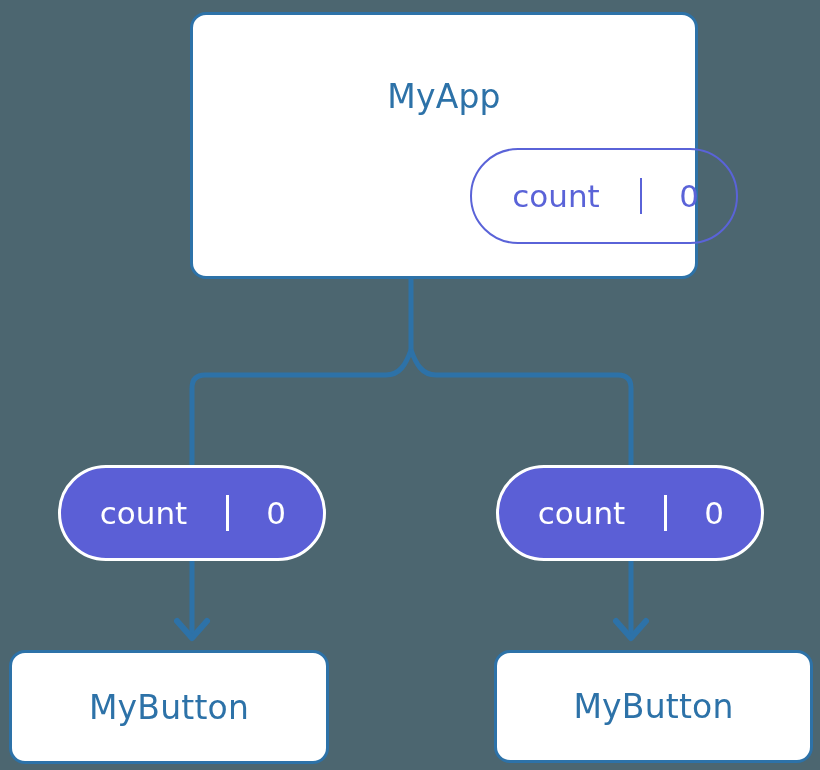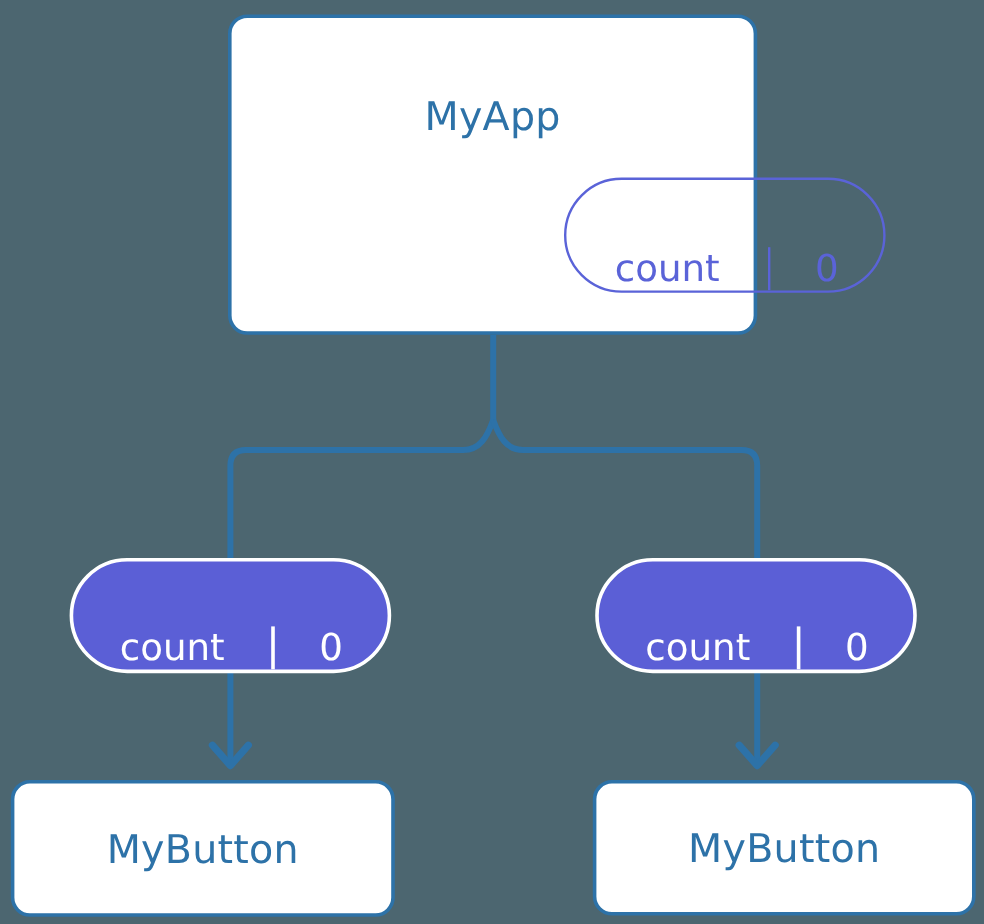--- a/index.html
+++ b/index.html
@@ -43,21 +43,21 @@
   .component-title {
     color: #2d72a8;
     font-size: 33px;
     letter-spacing: 0.2px;
     white-space: nowrap;
   }
 
   #app-box {
     left: 190px;
     top: 12px;
-    width: 441px;
+    width: 508px;
     height: 267px;
     display: block;
   }
   #app-box .component-title {
     position: absolute;
     left: 0;
     right: 0;
     top: 62px;
     text-align: center;
   }
@@ -73,21 +73,21 @@
     top: 650px;
     width: 319px;
     height: 113px;
   }
 
   
   .state-pill {
     position: absolute;
     box-sizing: border-box;
     display: flex;
-    align-items: flex-end;
+    align-items: center;
     border-radius: 999px;
     overflow: hidden;
   }
   .state-pill .pill-key,
   .state-pill .pill-value {
     display: flex;
     align-items: center;
     justify-content: center;
     font-size: 31px;
     white-space: nowrap;

